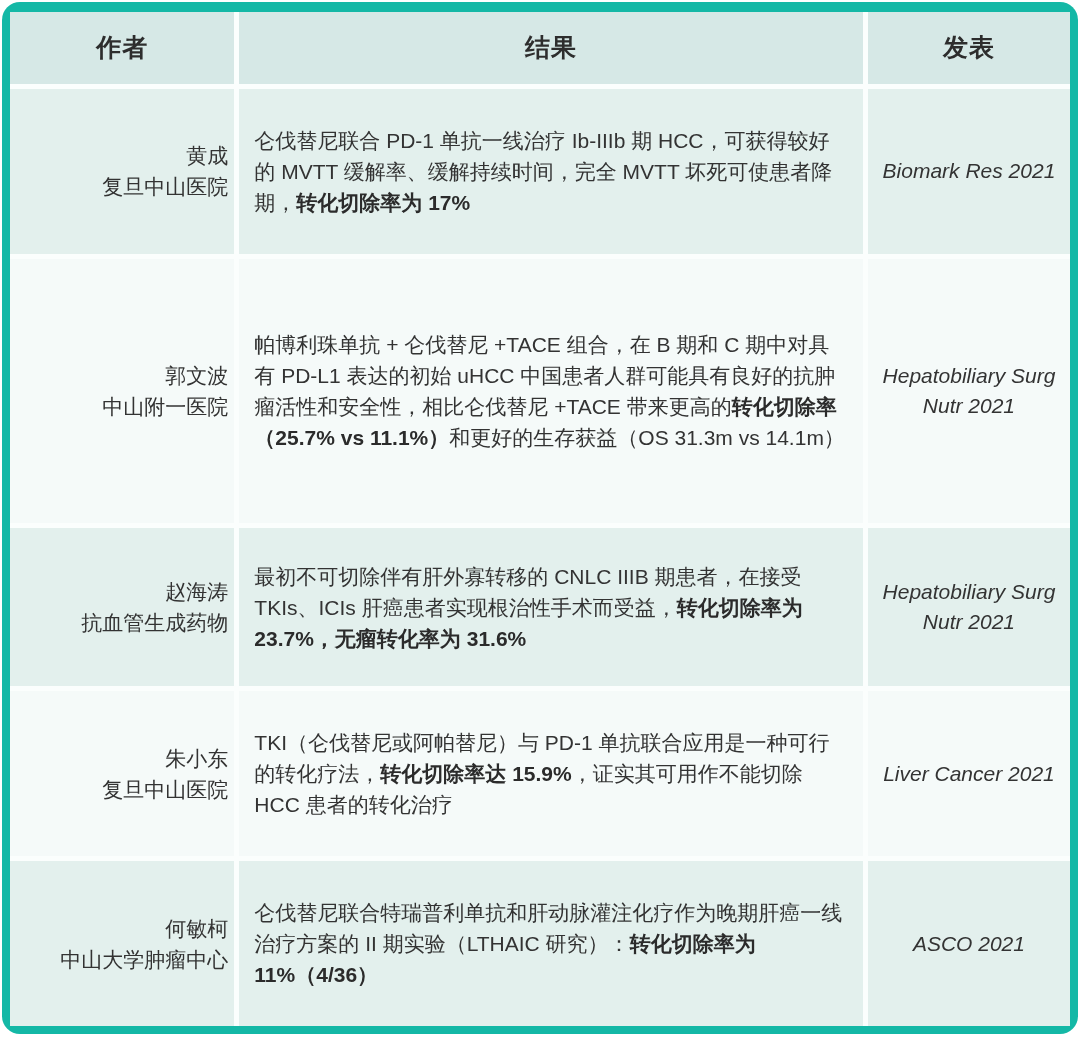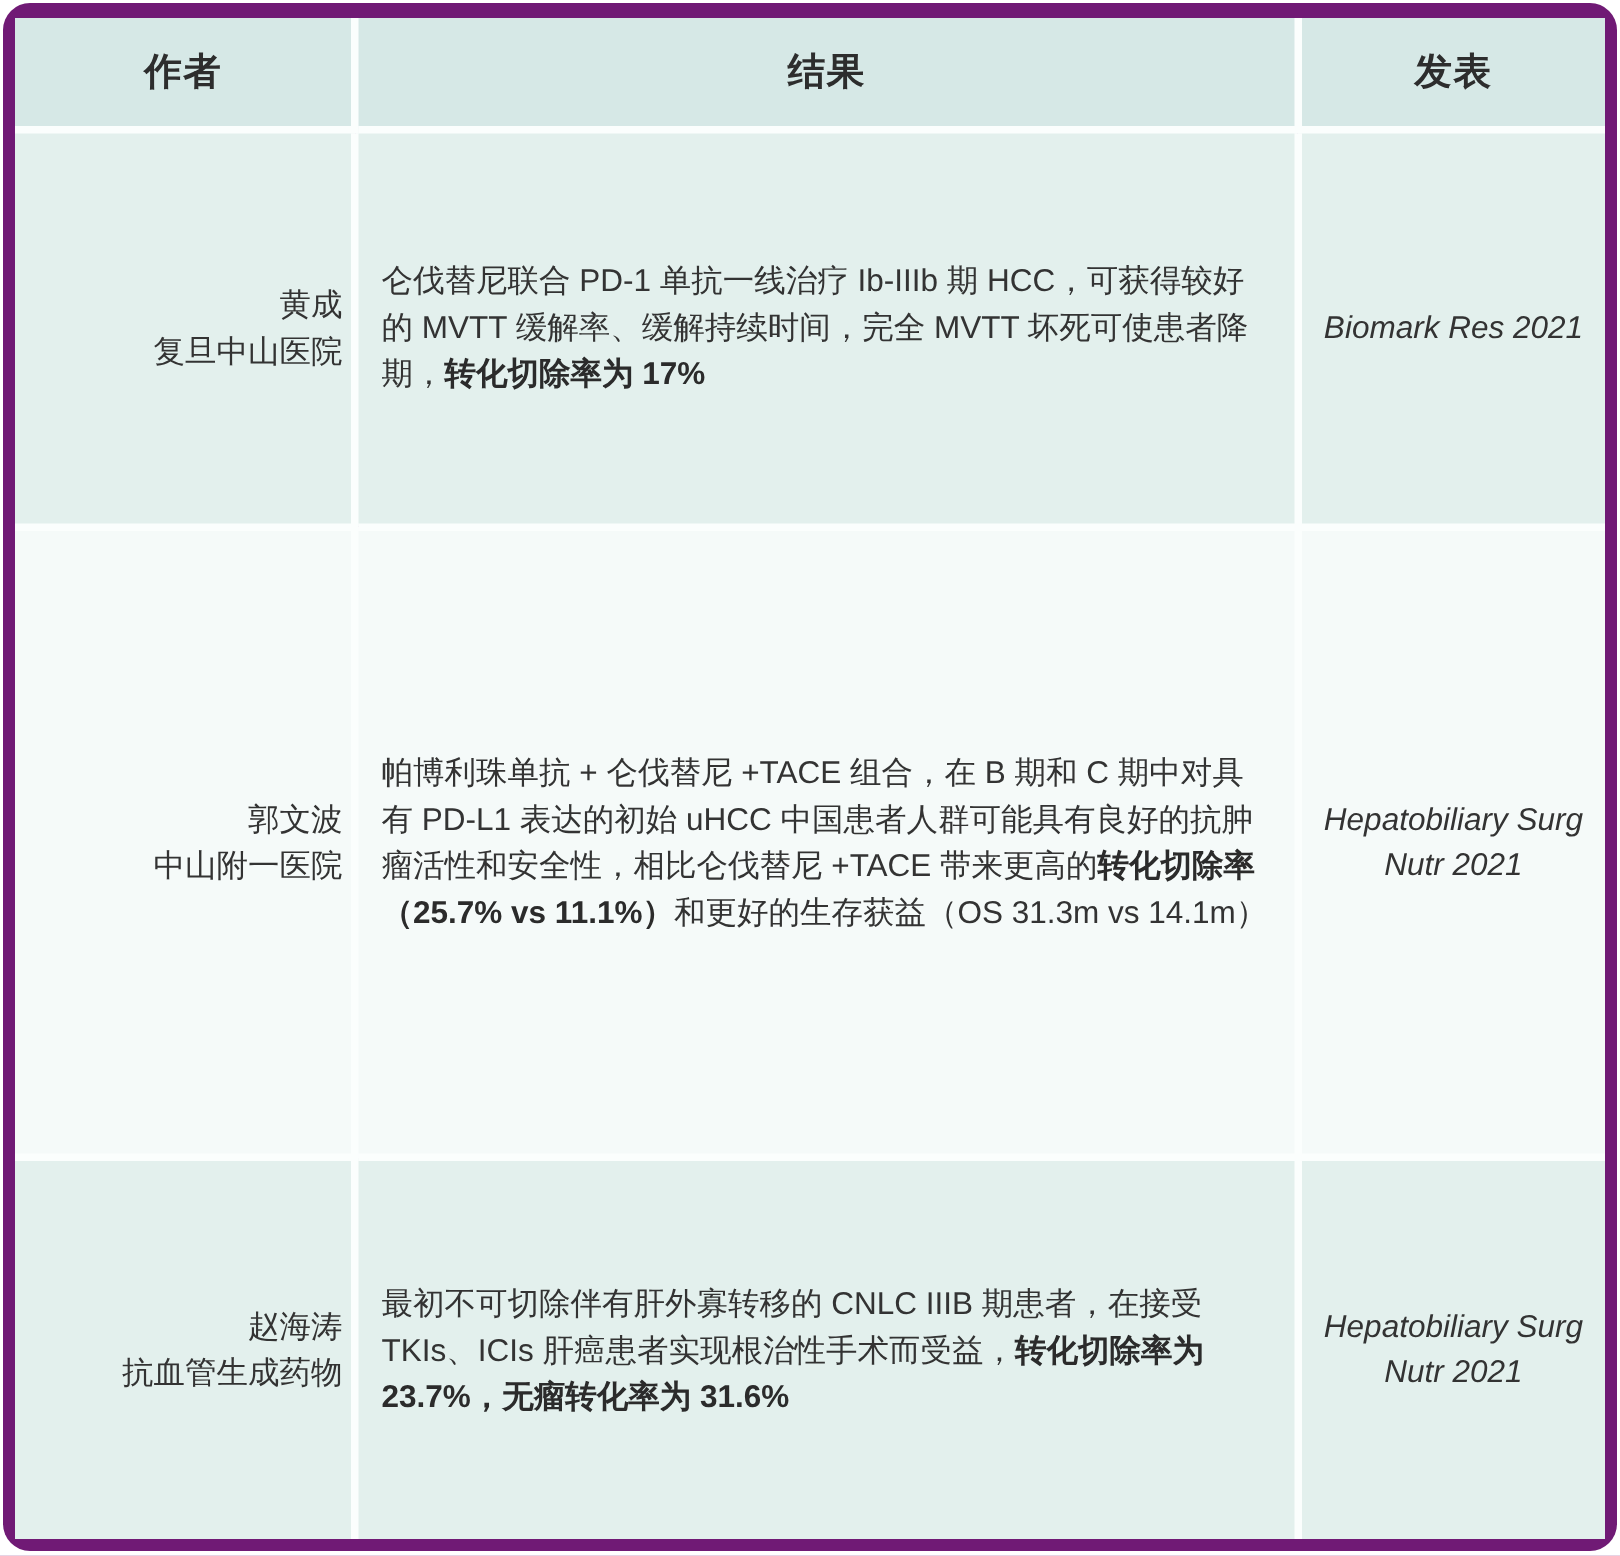--- a/index.html
+++ b/index.html
@@ -14,21 +14,21 @@
     height: 1037px;
     background: #ffffff;
     overflow: hidden;
   }
   .frame {
     position: absolute;
     left: 2px;
     top: 2px;
     width: 1076px;
     height: 1032px;
-    background: #701a75;
+    background: #14b8a6;
     border-radius: 18px;
     box-sizing: border-box;
     padding: 10px 8px 8px 8px;
   }
   table.results {
     width: 100%;
     height: 100%;
     border-collapse: collapse;
     table-layout: fixed;
   }
@@ -126,16 +126,32 @@
             <td class="pub">Hepatobiliary Surg Nutr 2021</td>
           </tr>
           <tr>
             <td class="author">
               <div>赵海涛</div>
               <div>抗血管生成药物</div>
             </td>
             <td class="result"><span>最初不可切除伴有肝外寡转移的 CNLC IIIB 期患者，在接受 TKIs、ICIs 肝癌患者实现根治性手术而受益，</span><b>转化切除率为 23.7%，无瘤转化率为 31.6%</b></td>
             <td class="pub">Hepatobiliary Surg Nutr 2021</td>
           </tr>
+          <tr>
+            <td class="author">
+              <div>朱小东</div>
+              <div>复旦中山医院</div>
+            </td>
+            <td class="result"><span>TKI（仑伐替尼或阿帕替尼）与 PD-1 单抗联合应用是一种可行的转化疗法，</span><b>转化切除率达 15.9%</b><span>，证实其可用作不能切除 HCC 患者的转化治疗</span></td>
+            <td class="pub">Liver Cancer 2021</td>
+          </tr>
+          <tr>
+            <td class="author">
+              <div>何敏柯</div>
+              <div>中山大学肿瘤中心</div>
+            </td>
+            <td class="result"><span>仑伐替尼联合特瑞普利单抗和肝动脉灌注化疗作为晚期肝癌一线治疗方案的 II 期实验（LTHAIC 研究）：</span><b>转化切除率为 11%（4/36）</b></td>
+            <td class="pub">ASCO 2021</td>
+          </tr>
         </tbody>
     </table>
   </div>
 </div>
 
 </body></html>

